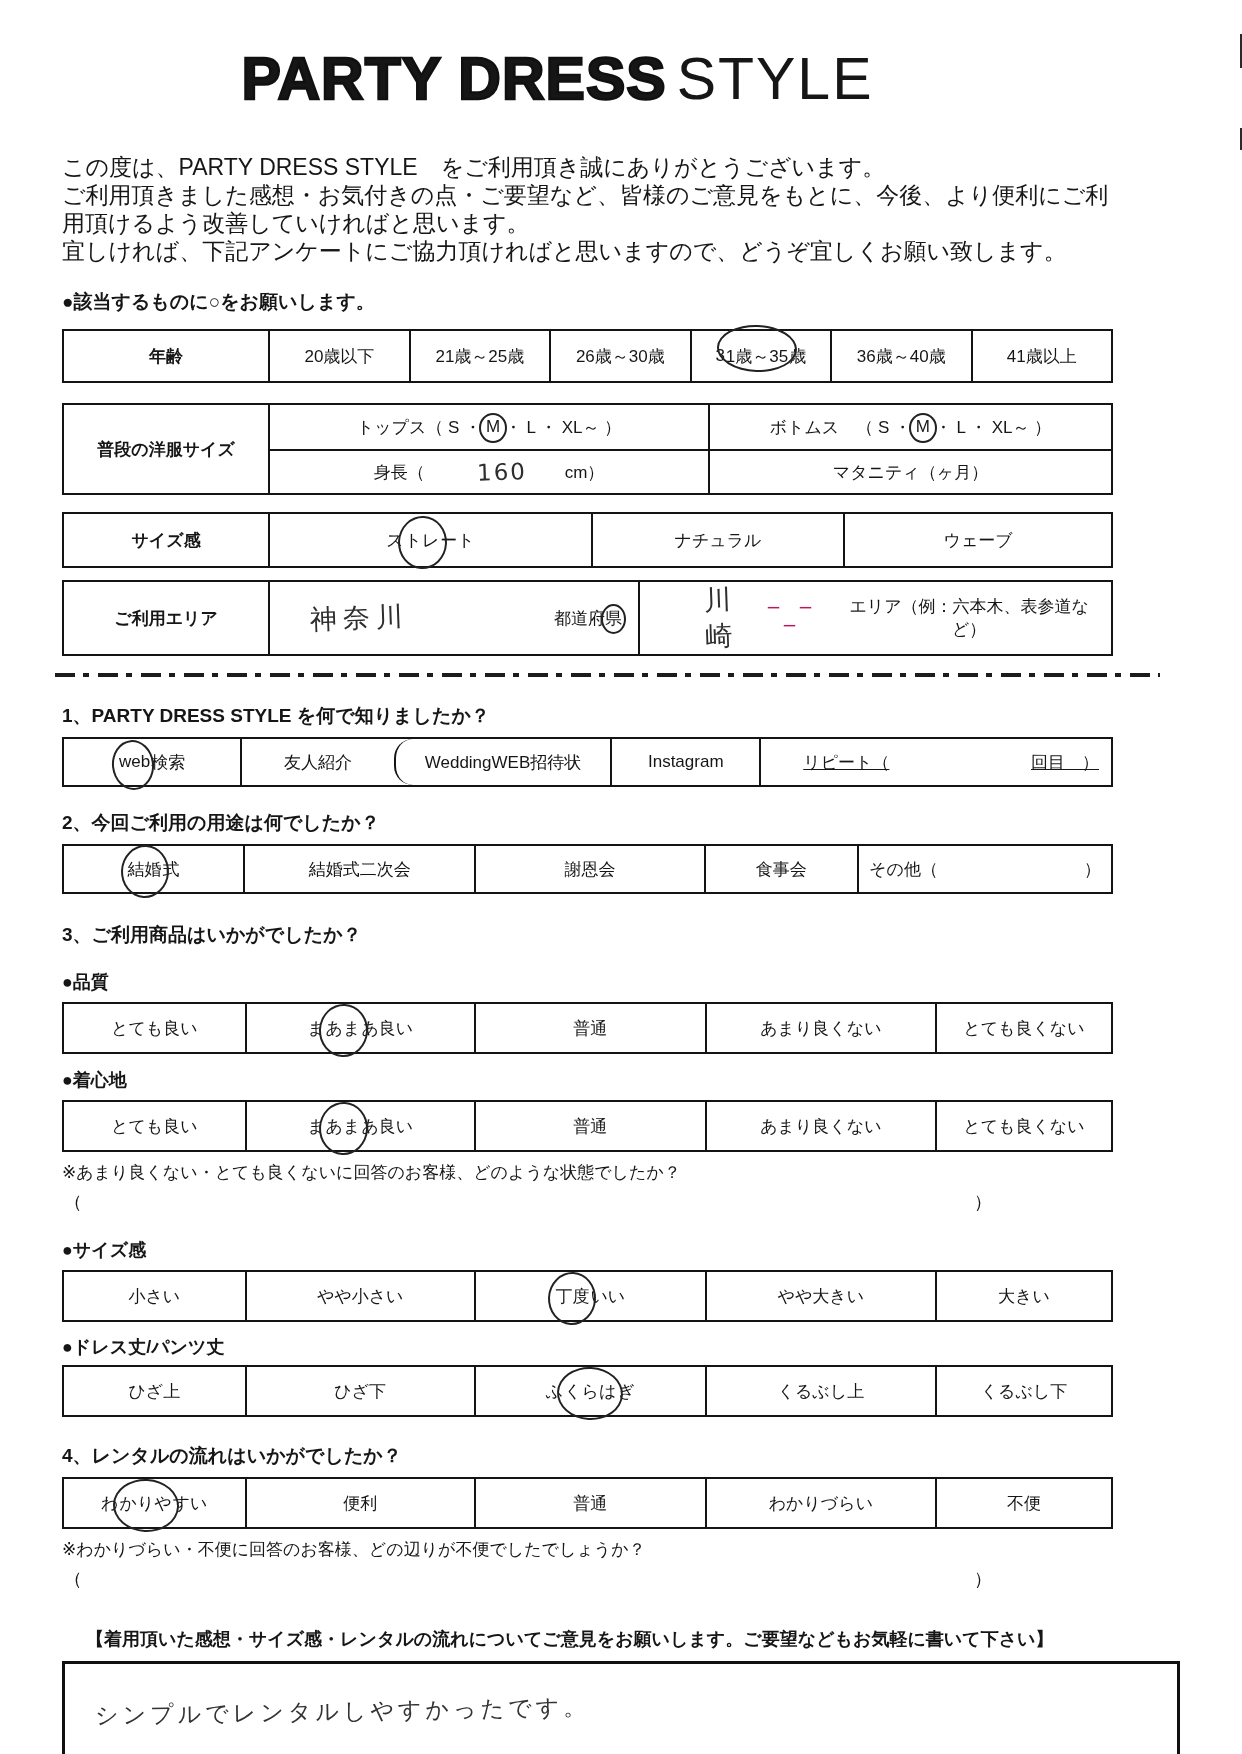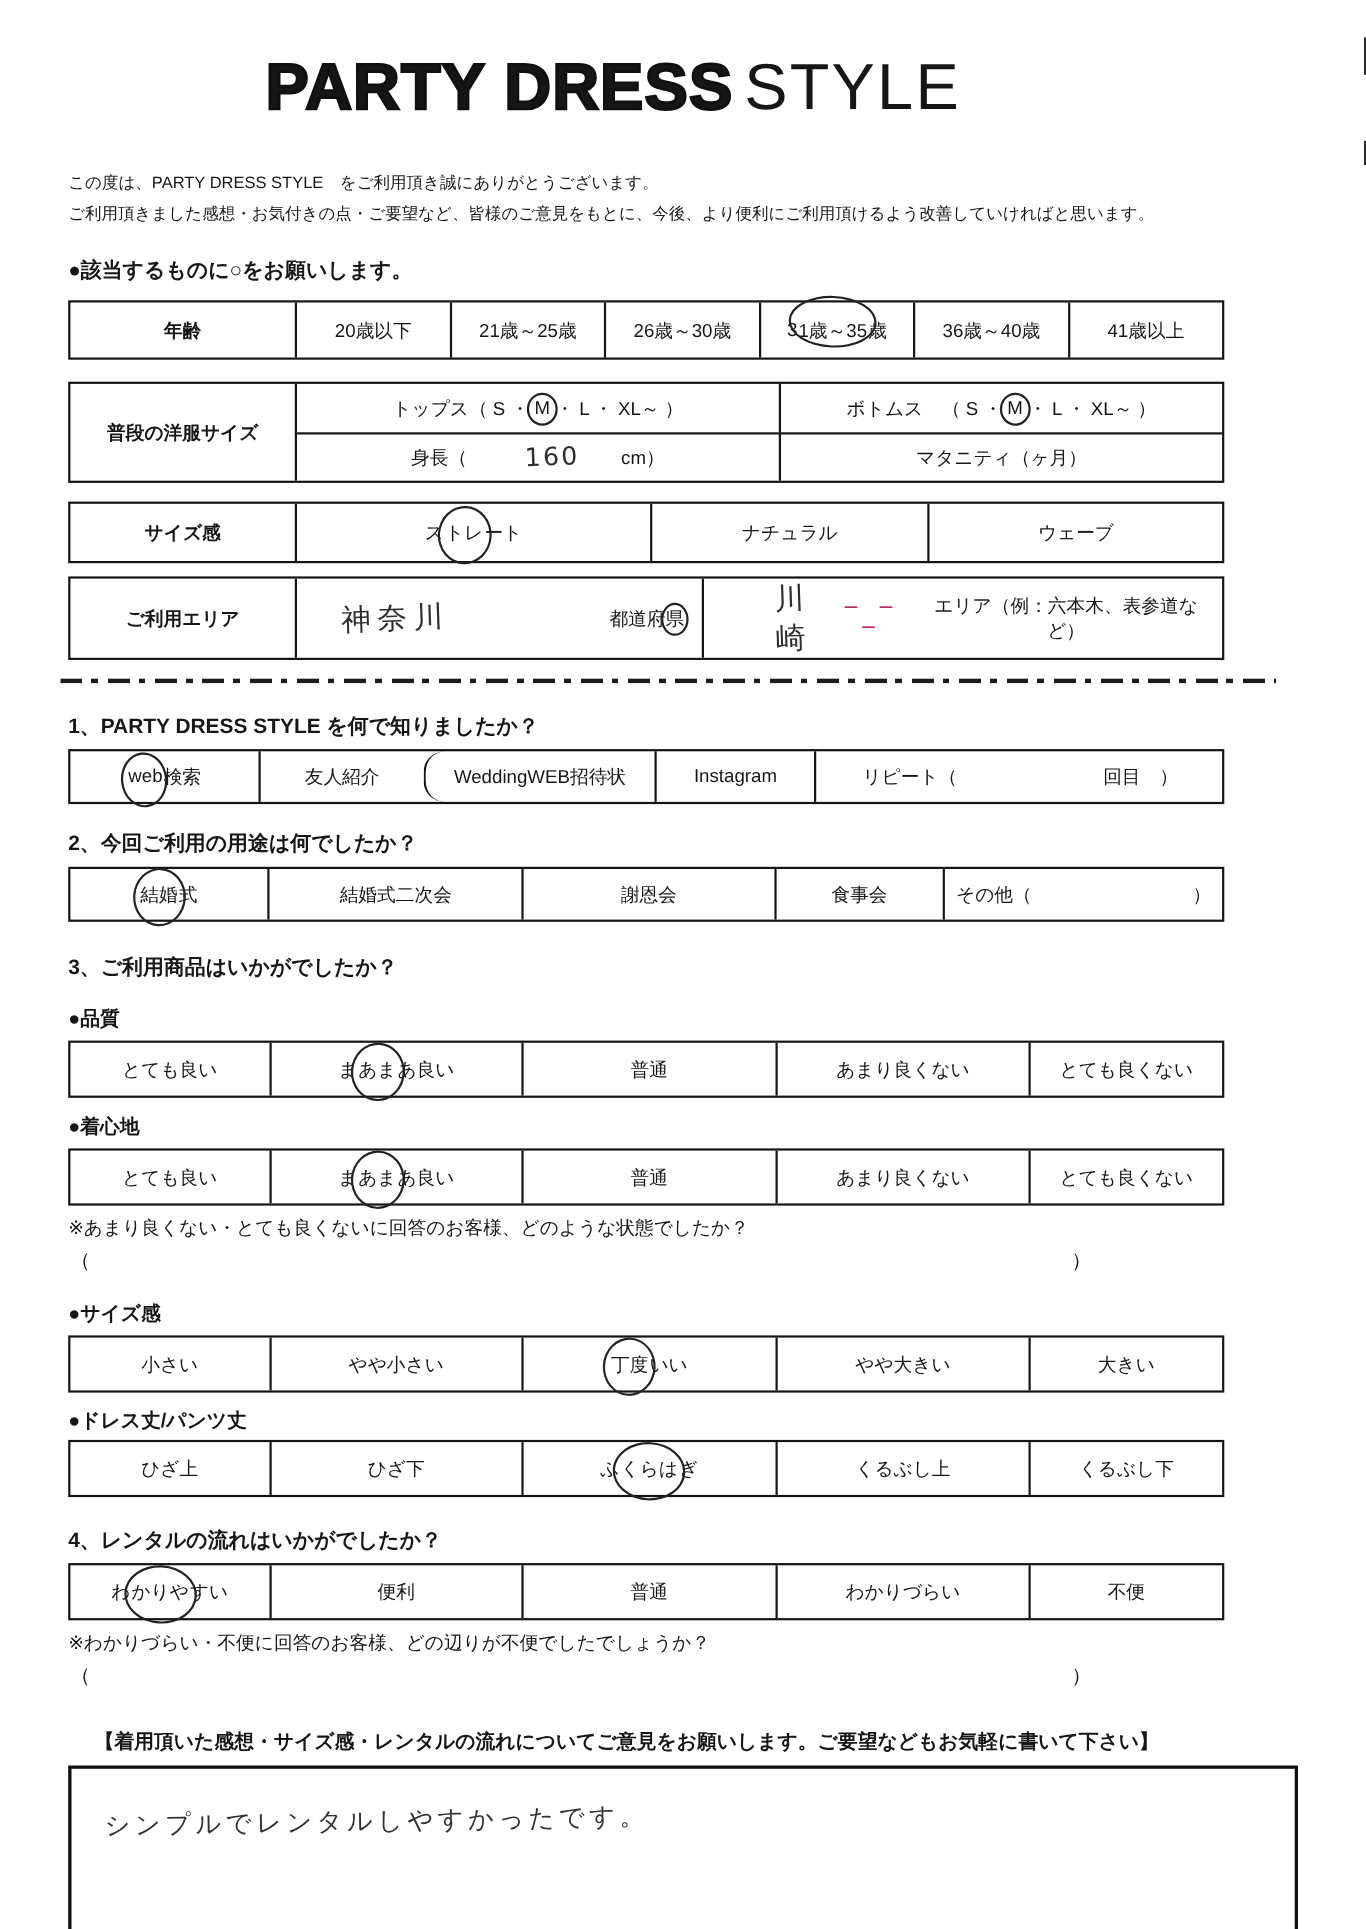--- a/index.html
+++ b/index.html
@@ -8,21 +8,21 @@
     position:relative; width:1242px; height:1754px; background:#fff;
     font-family:"Liberation Sans","DejaVu Sans",sans-serif; color:#161616; overflow:hidden;
   }
   .content { margin-left:62px; width:1051px; }
 
   
   .title { margin:0; padding-top:50px; text-align:center; transform:translateX(-30px); font-size:59px; line-height:1; white-space:nowrap; }
   .t-bold { font-weight:700; -webkit-text-stroke:2.4px #101010; letter-spacing:1px; }
   .t-light { font-weight:400; letter-spacing:2px; margin-left:10px; }
 
-  .intro { margin:44px 0 0 0; font-size:15px; line-height:28px; }
+  .intro { margin:44px 0 0 0; font-size:23px; line-height:28px; }
   .instruction { margin-top:24px; font-size:19px; font-weight:700; }
 
   
   .tbl { display:flex; border:2.5px solid #141414; background:#fff; }
   .cell {
     display:flex; align-items:center; justify-content:center; gap:1px;
     border-left:2.2px solid #141414; min-height:48px; font-size:17px;
     padding:2px 6px; text-align:center;
   }
   .cell:first-child { border-left:0; }
@@ -55,21 +55,21 @@
     background:repeating-linear-gradient(90deg,#1c1c1c 0 20px,transparent 20px 28px,#1c1c1c 28px 34px,transparent 34px 43px); }
 
   .q-head { margin-top:26px; font-size:19px; font-weight:700; }
   .sub-label { margin-top:22px; font-size:18px; font-weight:700; }
   .note { margin-top:9px; font-size:17px; }
   .paren-row { display:flex; justify-content:space-between; width:928px; margin:6px 0 0 2px; font-size:18px; height:26px; }
 
   .t-q1 { margin-top:8px; } .t-q1 > .cell { min-height:46px; }
   .t-q1 > .cell:nth-child(1){flex:185 0 0;} .t-q1 > .cell:nth-child(2){flex:157 0 0;}
   .t-q1 > .cell:nth-child(3){flex:228 0 0;border-radius:19px;} .t-q1 > .cell:nth-child(4){flex:152 0 0;}
-  .t-q1 > .cell:nth-child(5){flex:333 0 0; justify-content:space-between; padding:0 40px 0 42px;}
+  .t-q1 > .cell:nth-child(5){flex:333 0 0; justify-content:space-between; padding:0 12px 0 42px;text-decoration:underline;}
 
   .t-q2 { margin-top:8px; } .t-q2 > .cell { min-height:46px; }
   .t-q2 > .cell:nth-child(1){flex:181 0 0;} .t-q2 > .cell:nth-child(2){flex:235 0 0;}
   .t-q2 > .cell:nth-child(3){flex:233 0 0;} .t-q2 > .cell:nth-child(4){flex:151 0 0;}
   .t-q2 > .cell:nth-child(5){flex:251 0 0; justify-content:space-between; padding:0 10px;}
 
   .t-5 { margin-top:8px; } .t-5 > .cell { min-height:48px; }
   .t-5 > .cell:nth-child(1){flex:181 0 0;} .t-5 > .cell:nth-child(2){flex:231 0 0;}
   .t-5 > .cell:nth-child(3){flex:233 0 0;} .t-5 > .cell:nth-child(4){flex:232 0 0;}
   .t-5 > .cell:nth-child(5){flex:174 0 0;}
@@ -105,20 +105,21 @@
 <div class="page">
   <div class="artifact a1"></div>
   <div class="artifact a2"></div>
 
   <div class="content">
     <h1 class="title"><span class="t-bold">PARTY DRESS</span><span class="t-light">STYLE</span></h1>
 
     <div class="intro">
       <div>この度は、PARTY DRESS STYLE　をご利用頂き誠にありがとうございます。</div>
       <div>ご利用頂きました感想・お気付きの点・ご要望など、皆様のご意見をもとに、今後、より便利にご利用頂けるよう改善していければと思います。</div>
+      <div>宜しければ、下記アンケートにご協力頂ければと思いますので、どうぞ宜しくお願い致します。</div>
     </div>
 
     <div class="instruction">●該当するものに○をお願いします。</div>
 
     <div class="tbl t-age">
       <div class="cell hdr">年齢</div>
       <div class="cell">20歳以下</div>
       <div class="cell">21歳～25歳</div>
       <div class="cell">26歳～30歳</div>
       <div class="cell">

